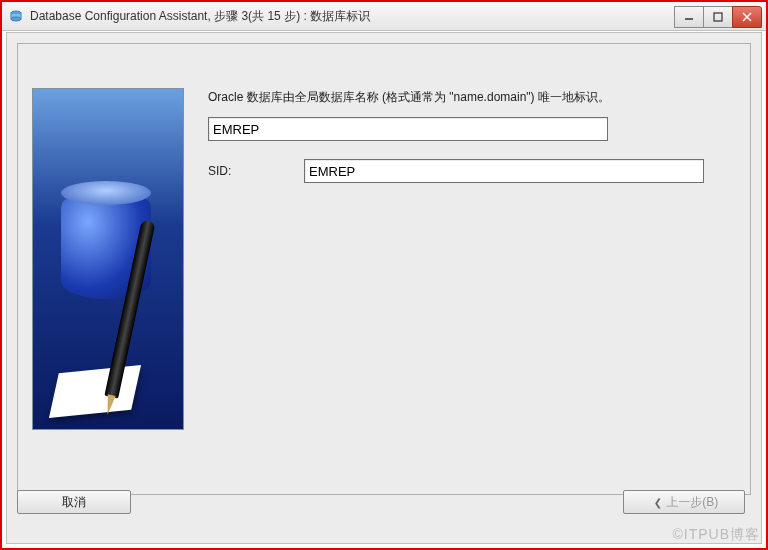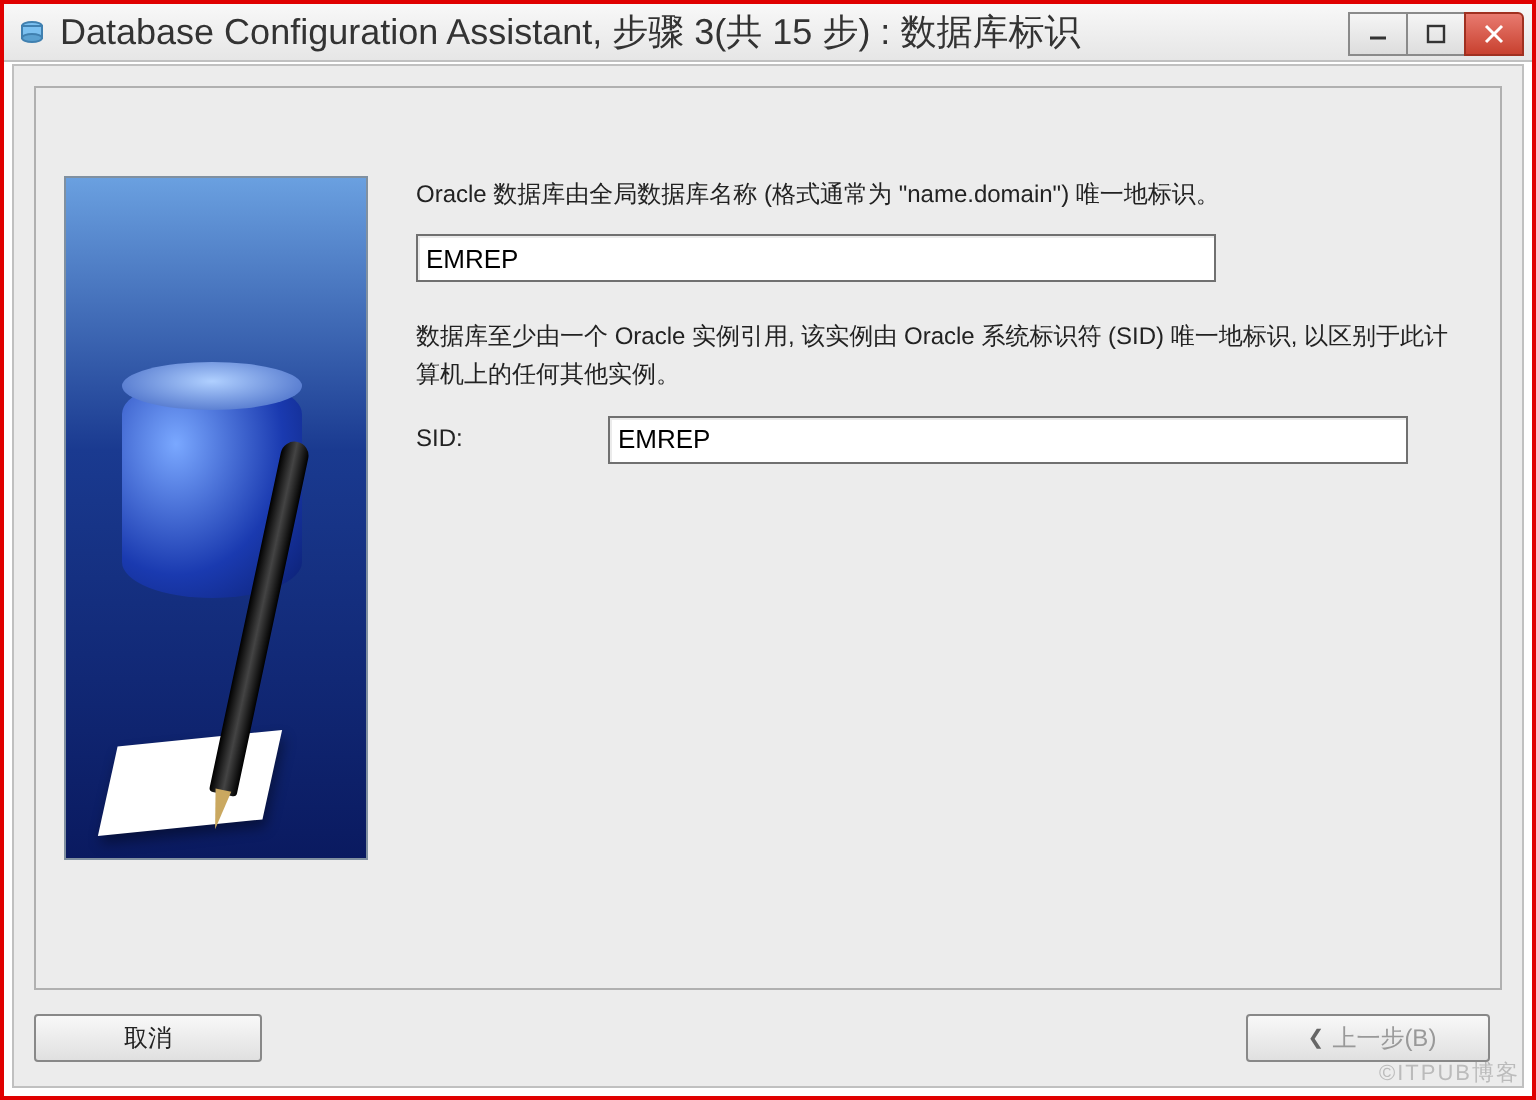--- a/index.html
+++ b/index.html
@@ -26,21 +26,21 @@
     display: flex;
     align-items: center;
   }
   .titlebar-icon {
     width: 16px; height: 16px; margin: 0 6px;
     display: flex; align-items: center; justify-content: center;
   }
   .titlebar-title {
     flex: 1;
     color: #333;
-    font-size: 18px;
+    font-size: 12px;
   }
   .winbtns {
     display: flex;
     height: 20px;
     margin-right: 4px;
   }
   .winbtn {
     width: 28px;
     height: 20px;
     border: 1px solid #8a8a8a;
@@ -117,42 +117,42 @@
     width: 390px; height:20px;
     border:1px solid #707070;
     background:#fff;
     padding:1px 4px;
     font-family: Tahoma, sans-serif;
     font-size:13px;
     box-shadow: inset 1px 1px 0 rgba(0,0,0,.08);
   }
   .desc { margin-bottom: 6px; }
   .button-bar {
-    position:absolute; left:10px; right:10px; bottom:8px; height:32px;
+    position:absolute; left:10px; right:10px; bottom:25px; height:32px;
     display:flex; align-items:center;
   }
   .btn {
     height:22px; min-width:92px;
     background: linear-gradient(#f8f8f8,#e0e0e0);
     border:1px solid #888;
     border-radius:2px;
     font-size:12px;
     color:#222;
     display:inline-flex; align-items:center; justify-content:center;
     padding:0 10px;
     margin-right:10px;
     cursor:pointer;
   }
   .btn.disabled { color:#999; }
   .spacer { flex:1; }
   .nav-btn { min-width:100px; margin-right:6px; margin-left:0;}
   .chev { font-family: sans-serif; font-size:10px; margin:0 4px; color:#666;}
   .watermark {
     position:absolute; right:6px; bottom:4px;
-    color:#bbb; font-size:11px; letter-spacing:1px;
+    color:#bbb; font-size:14px; letter-spacing:1px;
   }
 </style>
 </head>
 <body>
 
 <div class="outer-border">
   <div class="titlebar">
     <div class="titlebar-icon">
       <svg width="14" height="14" viewBox="0 0 14 14">
         <ellipse cx="7" cy="4" rx="5" ry="2" fill="#7bc0f0" stroke="#4080b0"></ellipse>
@@ -191,21 +191,20 @@
         <div class="pen"></div>
       </div>
 
       <div class="form-area">
         <div class="desc">Oracle 数据库由全局数据库名称 (格式通常为 "name.domain") 唯一地标识。</div>
 
         <div class="form-row">
           <input class="text-input" type="text" value="EMREP" style="">
         </div>
 
-        <div class="desc">数据库至少由一个 Oracle 实例引用, 该实例由 Oracle 系统标识符 (SID) 唯一地标识, 以区别于此计算机上的任何其他实例。</div>
 
         <div class="form-row">
           <div class="form-label">SID:</div>
           <input class="text-input" type="text" value="EMREP" style="">
         </div>
       </div>
     </div>
 
     <div class="button-bar">
       <div class="btn">取消</div>

